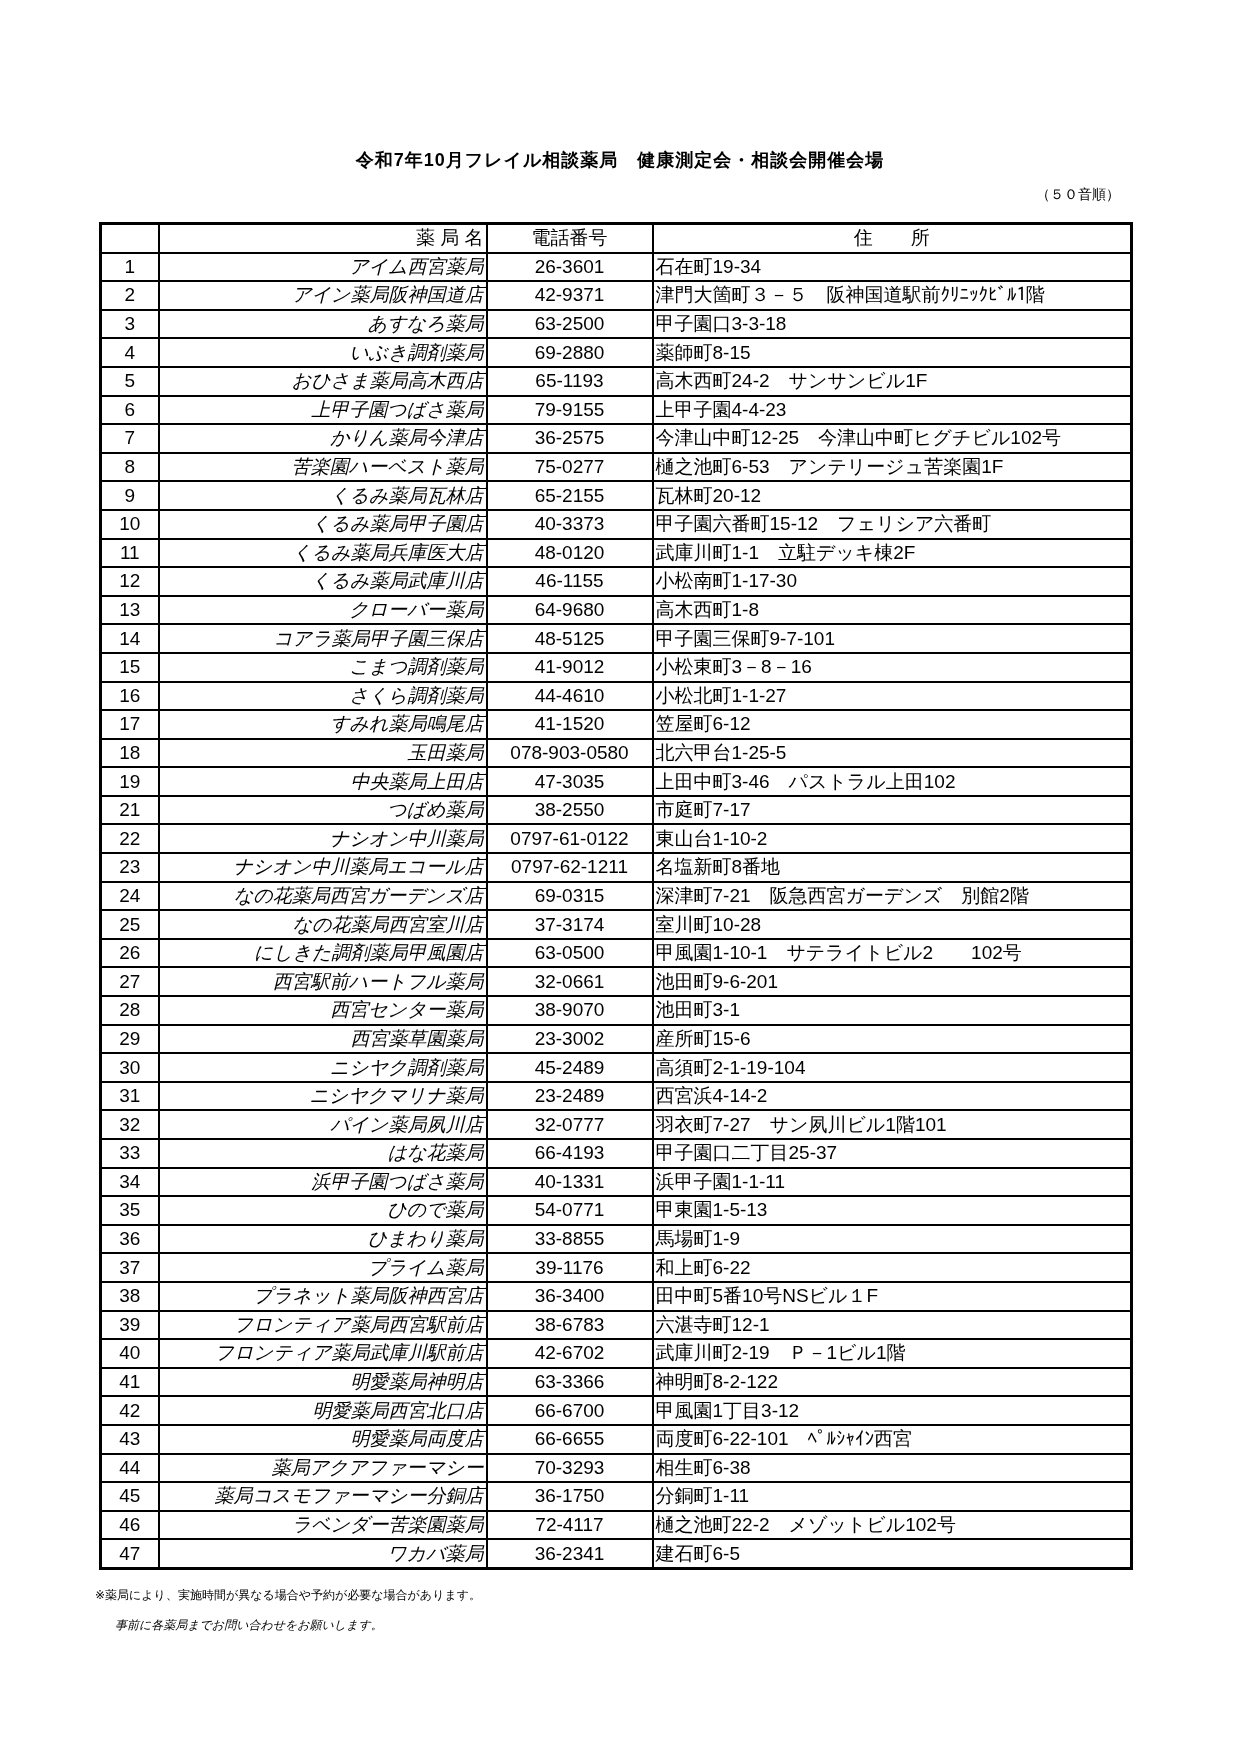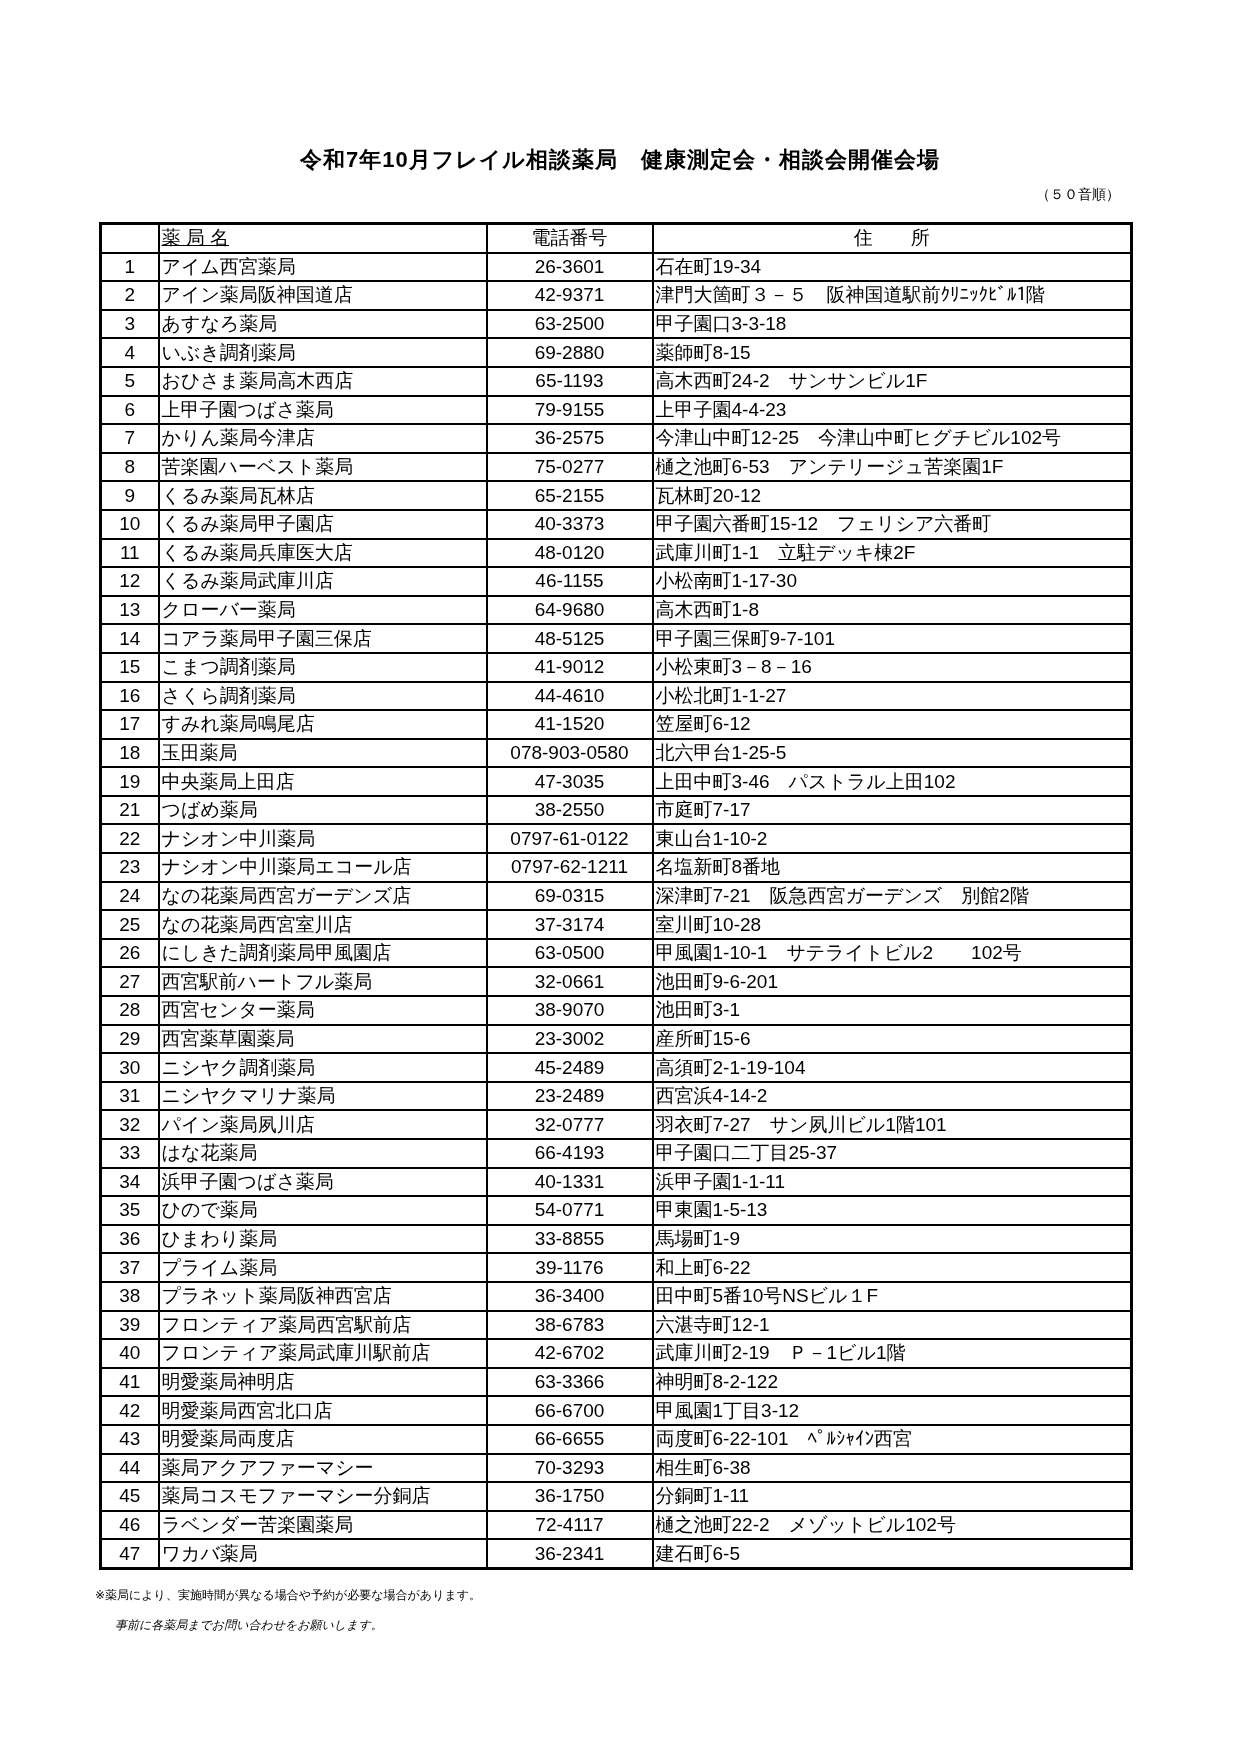--- a/index.html
+++ b/index.html
@@ -18,21 +18,21 @@
   .page {
     position: absolute;
     top: 0; left: 0;
     width: 1240px;
     height: 1754px;
     overflow: hidden;
   }
   .doc-title {
     margin-top: 146px;
     text-align: center;
-    font-size: 22px;
+    font-size: 18px;
     line-height: 28px;
     font-weight: 600;
     letter-spacing: 1px;
   }
   .sort-note {
     margin-top: 10px;
     padding-right: 120px;
     text-align: right;
     font-size: 14px;
     line-height: 20px;
@@ -53,22 +53,22 @@
     padding: 0 2px;
     overflow: hidden;
     white-space: nowrap;
     font-weight: normal;
   }
   col.c-no      { width: 58px; }
   col.c-name    { width: 328px; }
   col.c-phone   { width: 166px; }
   col.c-address { width: 479px; }
   th.col-no, td.col-no       { text-align: center; }
-  th.col-name                { text-align: left; text-decoration: underline; }
-  td.col-name                { text-align: left; padding-left: 6px; }
+  th.col-name                { text-align: right; }
+  td.col-name                { text-align: right; padding-left: 6px; font-style: italic; }
   th.col-phone, td.col-phone { text-align: center; }
   th.col-address             { text-align: center; }
   td.col-address             { text-align: left; padding-left: 6px; }
   .footnotes {
     margin-left: 95px;
     margin-top: 10px;
     font-size: 12px;
     line-height: 30px;
   }
   .footnote-line2 {

